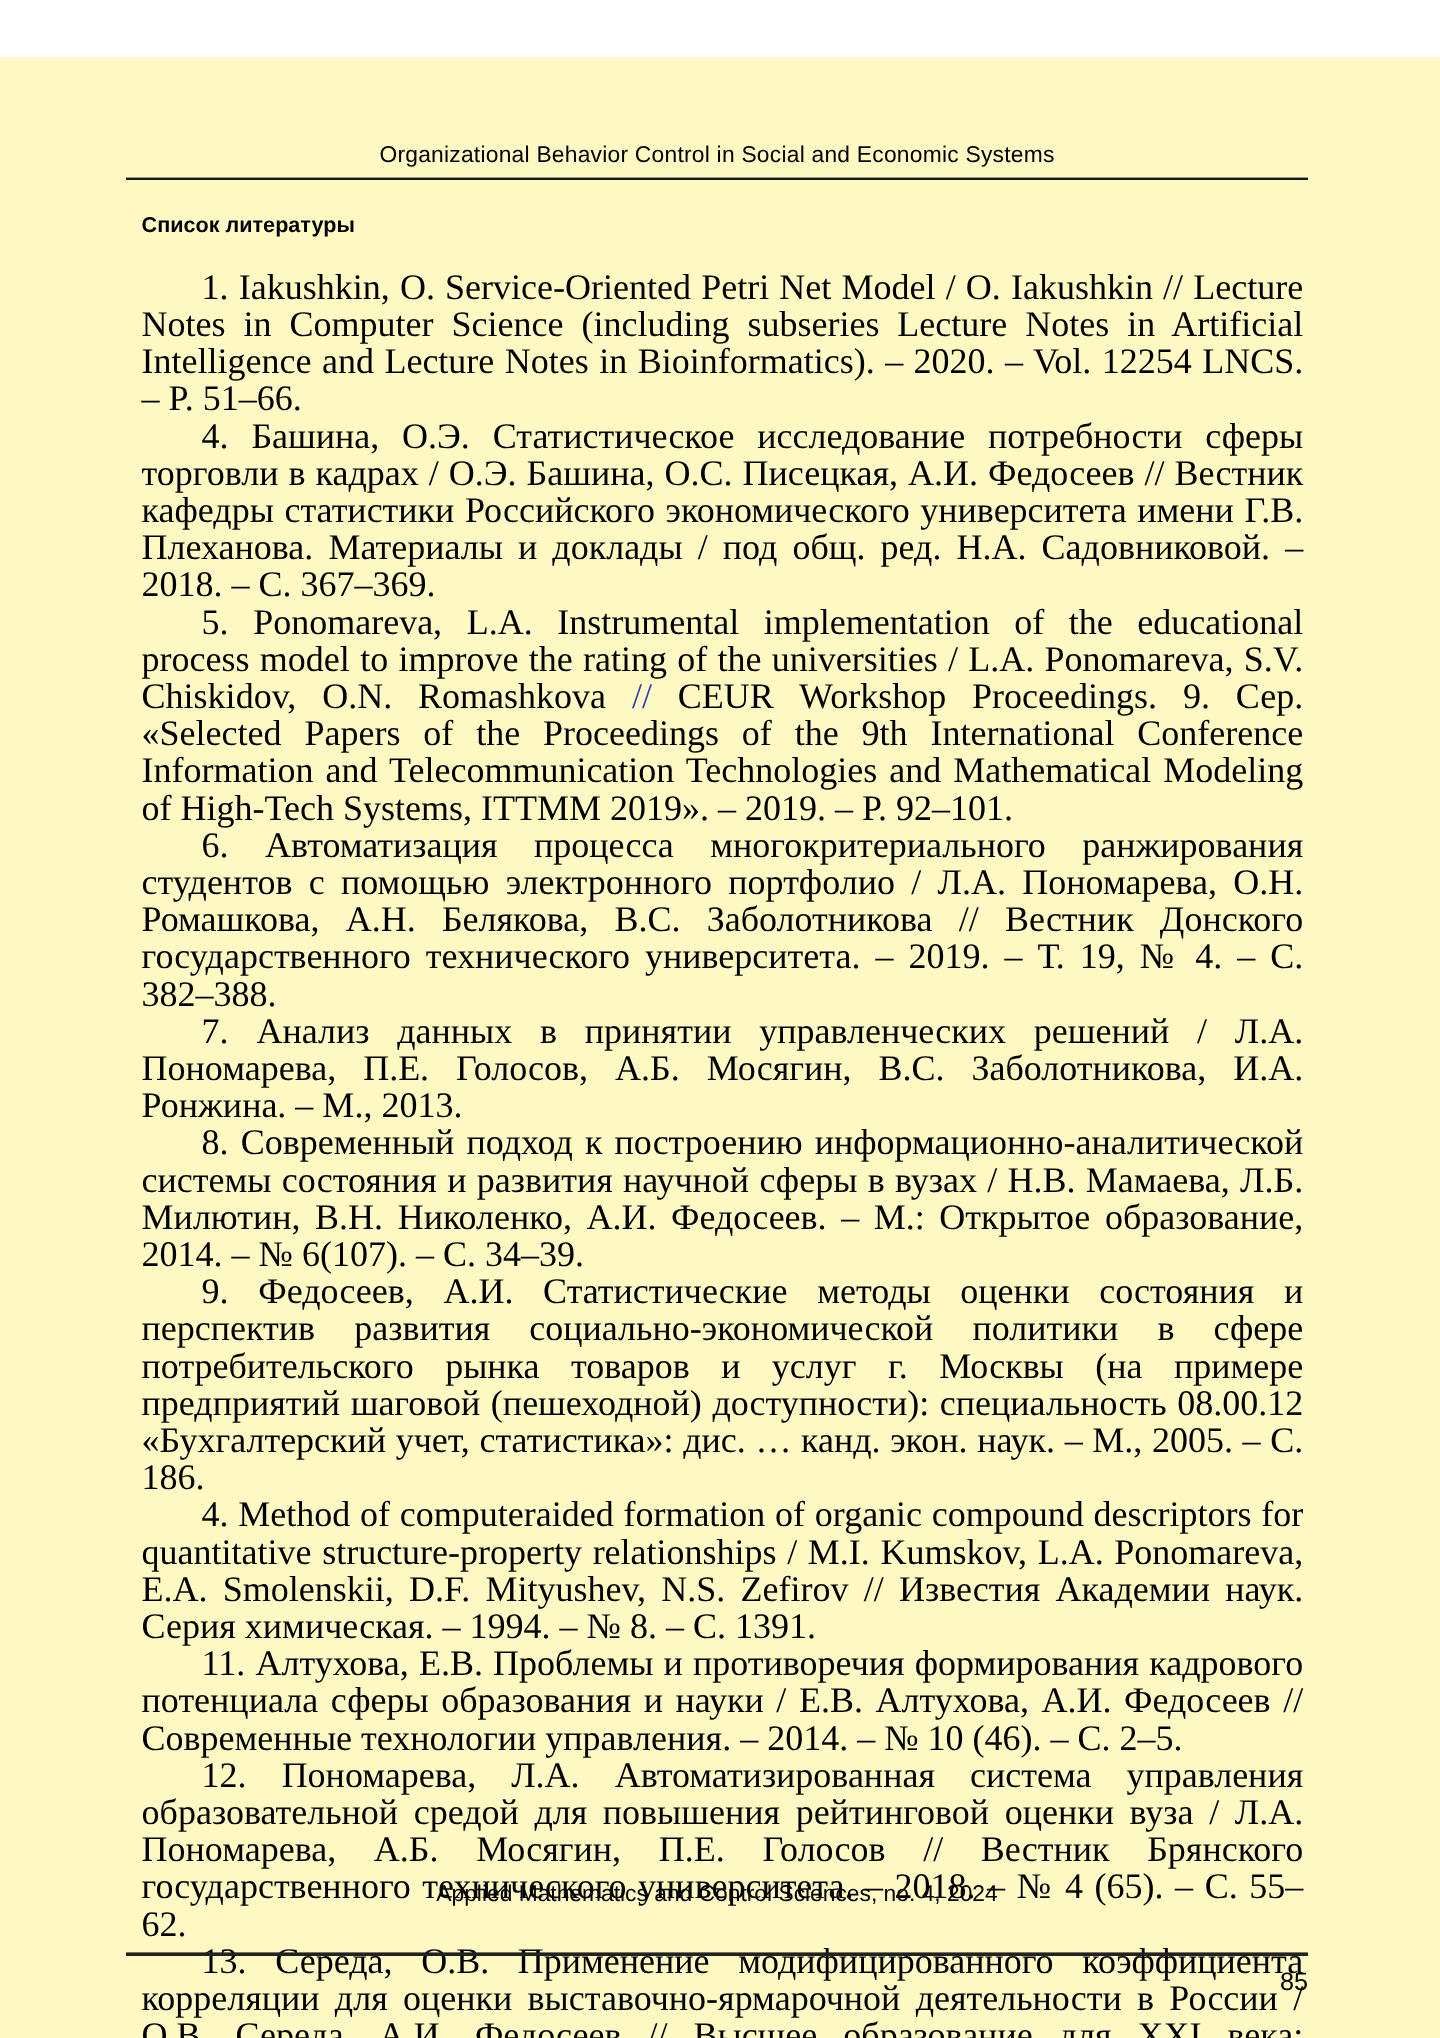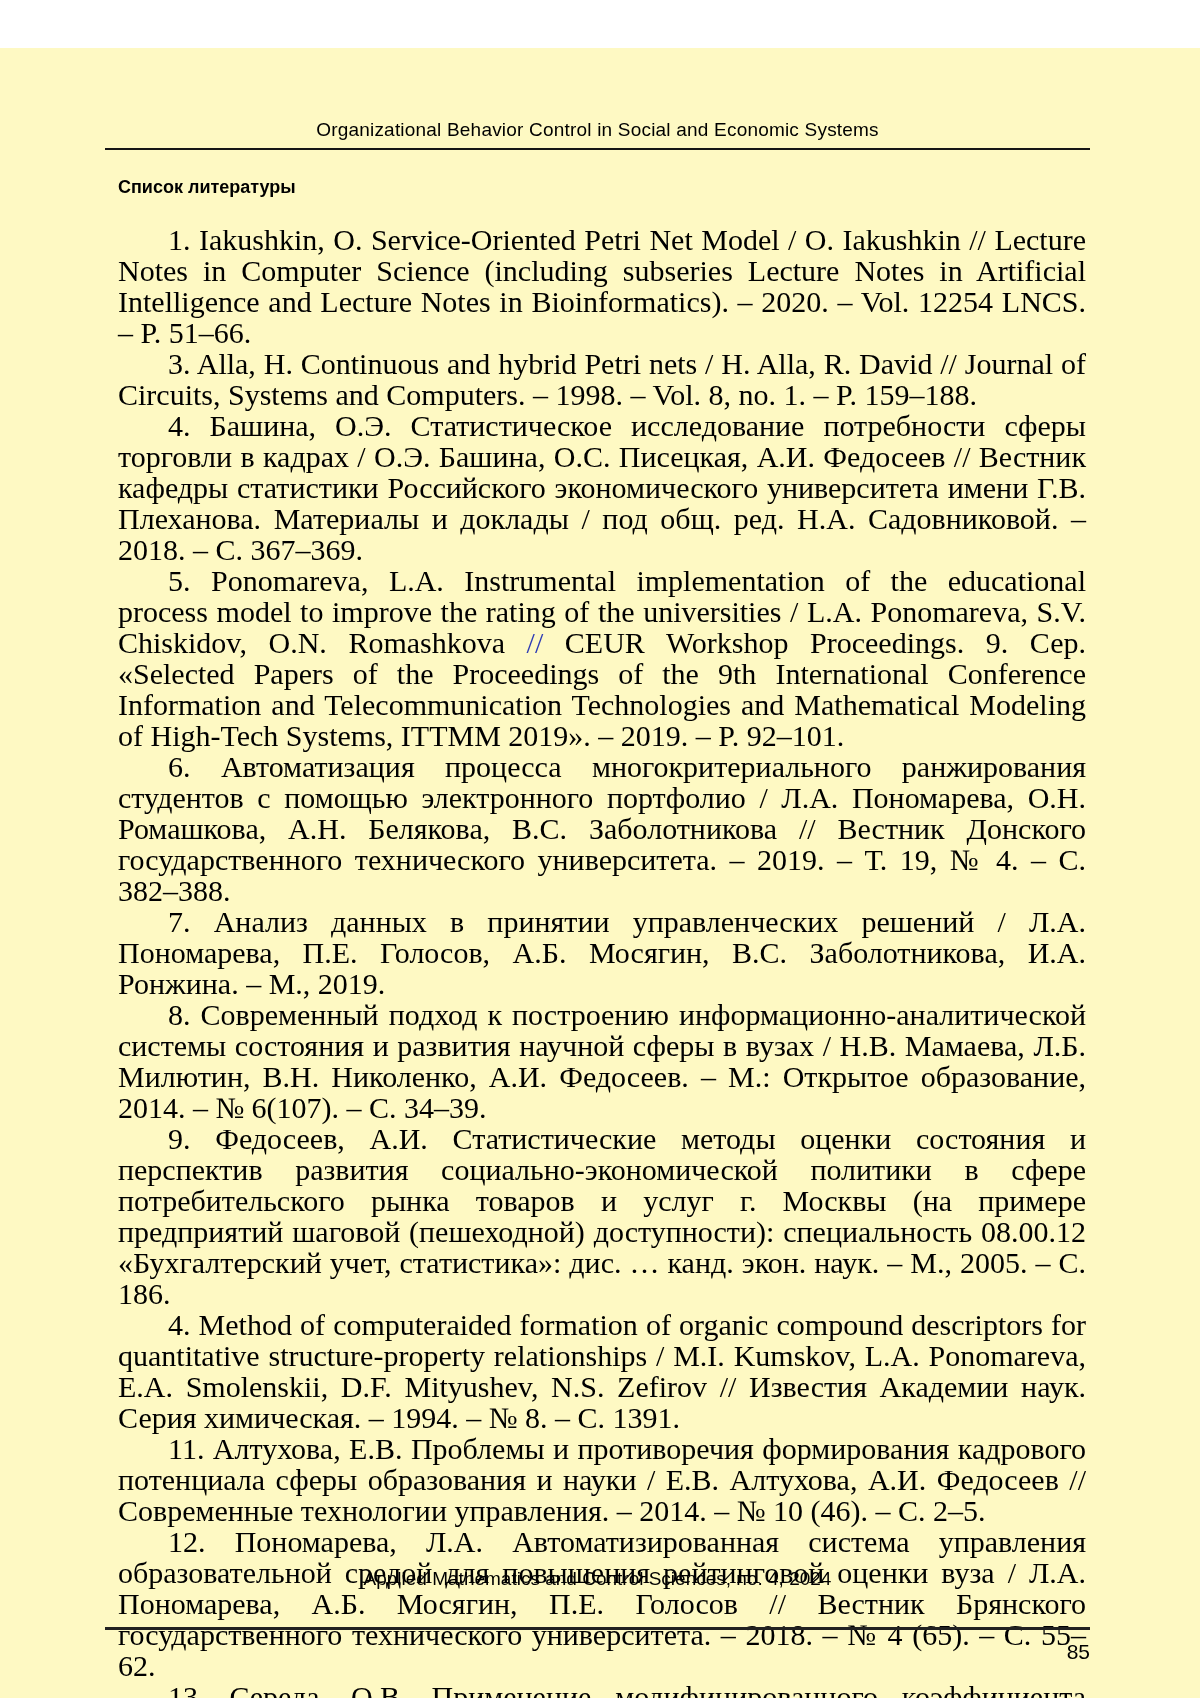--- a/index.html
+++ b/index.html
@@ -71,25 +71,24 @@
 <div class="page" style="--link-blue: #2e3cb5;">
 
   <div class="running-header">Organizational Behavior Control in Social and Economic Systems</div>
 
   <div class="header-rule"></div>
 
   <h1 class="section-title">Список литературы</h1>
 
   <div class="ref-list" id="ref-list">
       <p class="ref-item"><span class="ref-num">1.</span> <span class="ref-seg">Iakushkin, O. Service-Oriented Petri Net Model / O. Iakushkin // Lecture Notes in Computer Science (including subseries Lecture Notes in Artificial Intelligence and Lecture Notes in Bioinformatics). – 2020. – Vol. 12254 LNCS. – P. 51–66.</span></p>
-      <p class="ref-item"><span class="ref-num">3.</span> <span class="ref-seg">Alla, H. Continuous and hybrid Petri nets / H. Alla, R. David // Journal of Circuits, Systems and Computers. – 1998. – Vol. 8, no. 1. – P. 159–188.</span></p>
       <p class="ref-item"><span class="ref-num">4.</span> <span class="ref-seg">Башина, О.Э. Статистическое исследование потребности сферы торговли в кадрах / О.Э. Башина, О.С. Писецкая, А.И. Федосеев // Вестник кафедры статистики Российского экономического университета имени Г.В. Плеханова. Материалы и доклады / под общ. ред. Н.А. Садовниковой. – 2018. – С. 367–369.</span></p>
       <p class="ref-item"><span class="ref-num">5.</span> <span class="ref-seg">Ponomareva, L.A. Instrumental implementation of the educational process model to improve the rating of the universities / L.A. Ponomareva, S.V. Chiskidov, O.N. Romashkova </span><span class="ref-seg link">//</span><span class="ref-seg"> CEUR Workshop Proceedings. 9. Сер. «Selected Papers of the Proceedings of the 9th International Conference Information and Telecommunication Technologies and Mathematical Modeling of High-Tech Systems, ITTMM 2019». – 2019. – P. 92–101.</span></p>
       <p class="ref-item"><span class="ref-num">6.</span> <span class="ref-seg">Автоматизация процесса многокритериального ранжирования студентов с помощью электронного портфолио / Л.А. Пономарева, О.Н. Ромашкова, А.Н. Белякова, В.С. Заболотникова // Вестник Донского государственного технического университета. – 2019. – Т. 19, № 4. – С. 382–388.</span></p>
-      <p class="ref-item"><span class="ref-num">7.</span> <span class="ref-seg">Анализ данных в принятии управленческих решений / Л.А. Пономарева, П.Е. Голосов, А.Б. Мосягин, В.С. Заболотникова, И.А. Ронжина. – М., 2019.</span></p>
+      <p class="ref-item"><span class="ref-num">7.</span> <span class="ref-seg">Анализ данных в принятии управленческих решений / Л.А. Пономарева, П.Е. Голосов, А.Б. Мосягин, В.С. Заболотникова, И.А. Ронжина. – М., 2013.</span></p>
       <p class="ref-item"><span class="ref-num">8.</span> <span class="ref-seg">Современный подход к построению информационно-аналитической системы состояния и развития научной сферы в вузах / Н.В. Мамаева, Л.Б. Милютин, В.Н. Николенко, А.И. Федосеев. – М.: Открытое образование, 2014. – № 6(107). – С. 34–39.</span></p>
       <p class="ref-item"><span class="ref-num">9.</span> <span class="ref-seg">Федосеев, А.И. Статистические методы оценки состояния и перспектив развития социально-экономической политики в сфере потребительского рынка товаров и услуг г. Москвы (на примере предприятий шаговой (пешеходной) доступности): специальность 08.00.12 «Бухгалтерский учет, статистика»: дис. … канд. экон. наук. – М., 2005. – С. 186.</span></p>
       <p class="ref-item"><span class="ref-num">4.</span> <span class="ref-seg">Method of computeraided formation of organic compound descriptors for quantitative structure-property relationships / M.I. Kumskov, L.A. Ponomareva, E.A. Smolenskii, D.F. Mityushev, N.S. Zefirov // Известия Академии наук. Серия химическая. – 1994. – № 8. – С. 1391.</span></p>
       <p class="ref-item"><span class="ref-num">11.</span> <span class="ref-seg">Алтухова, Е.В. Проблемы и противоречия формирования кадрового потенциала сферы образования и науки / Е.В. Алтухова, А.И. Федосеев // Современные технологии управления. – 2014. – № 10 (46). – С. 2–5.</span></p>
       <p class="ref-item"><span class="ref-num">12.</span> <span class="ref-seg">Пономарева, Л.А. Автоматизированная система управления образовательной средой для повышения рейтинговой оценки вуза / Л.А. Пономарева, А.Б. Мосягин, П.Е. Голосов // Вестник Брянского государственного технического университета. – 2018. – № 4 (65). – С. 55–62.</span></p>
       <p class="ref-item"><span class="ref-num">13.</span> <span class="ref-seg">Середа, О.В. Применение модифицированного коэффициента корреляции для оценки выставочно-ярмарочной деятельности в России / О.В. Середа, А.И. Федосеев // Высшее образование для XXI века: проблемы воспитания: доклады и материалы XIV Международной научной конференции: в 2 ч., Москва, 14–16 декабря 2017 года. – Том Часть 2. – М.: Московский гуманитарный университет, 2017. – С. 231–238.</span></p>
     </div>
 
   <div class="footer-rule"></div>
 

